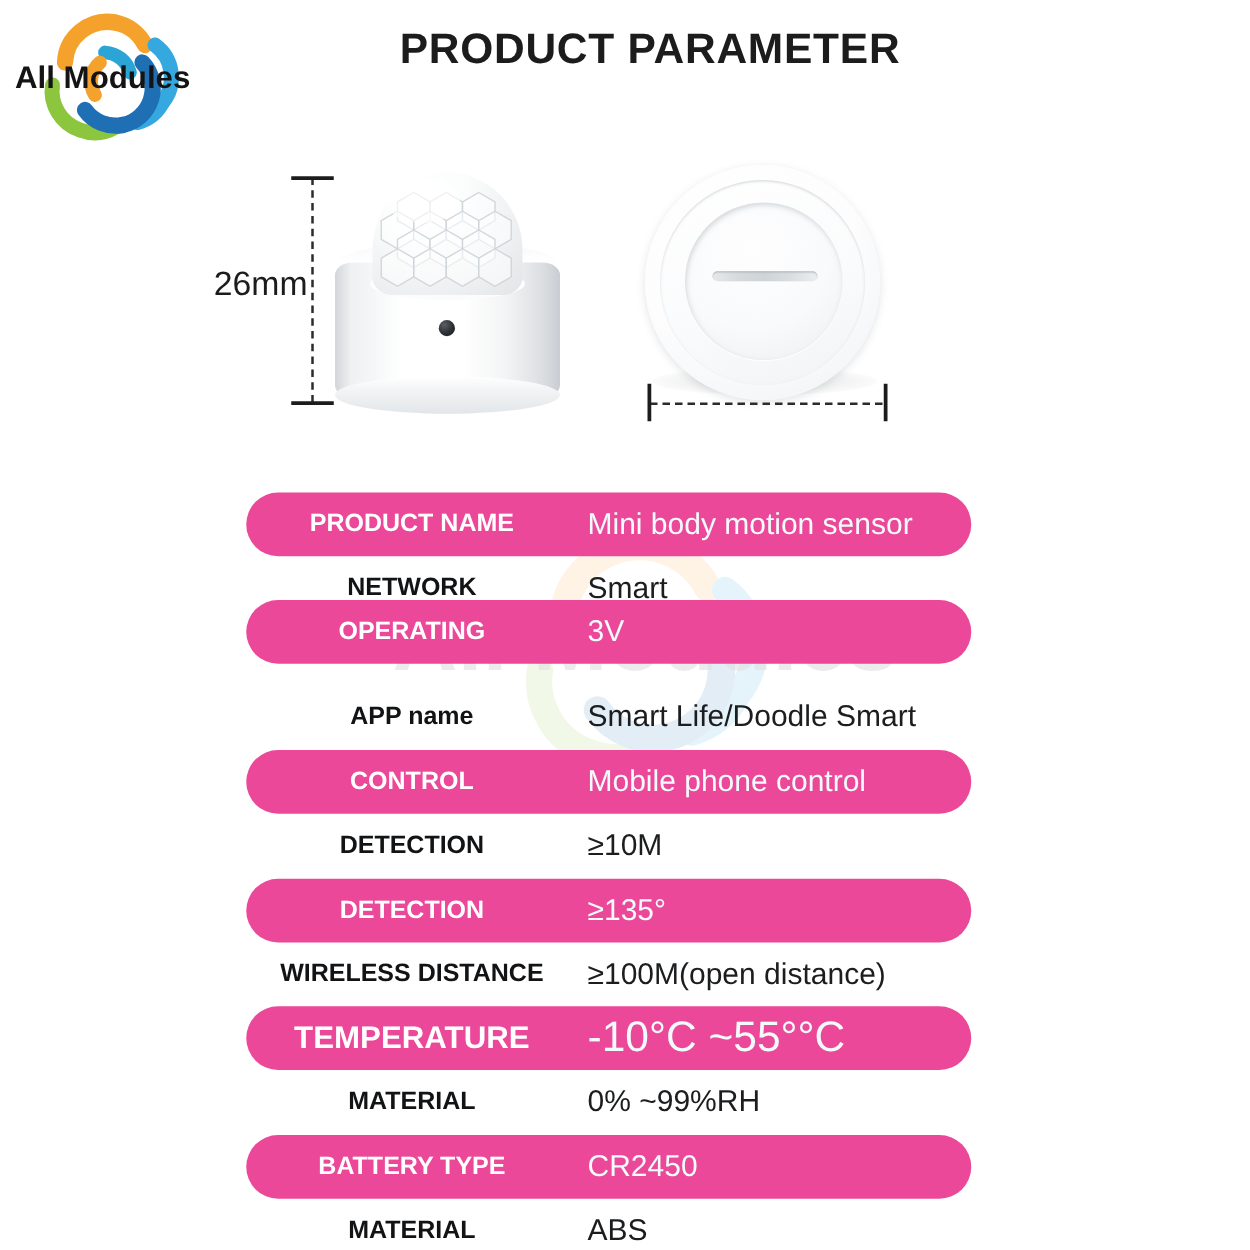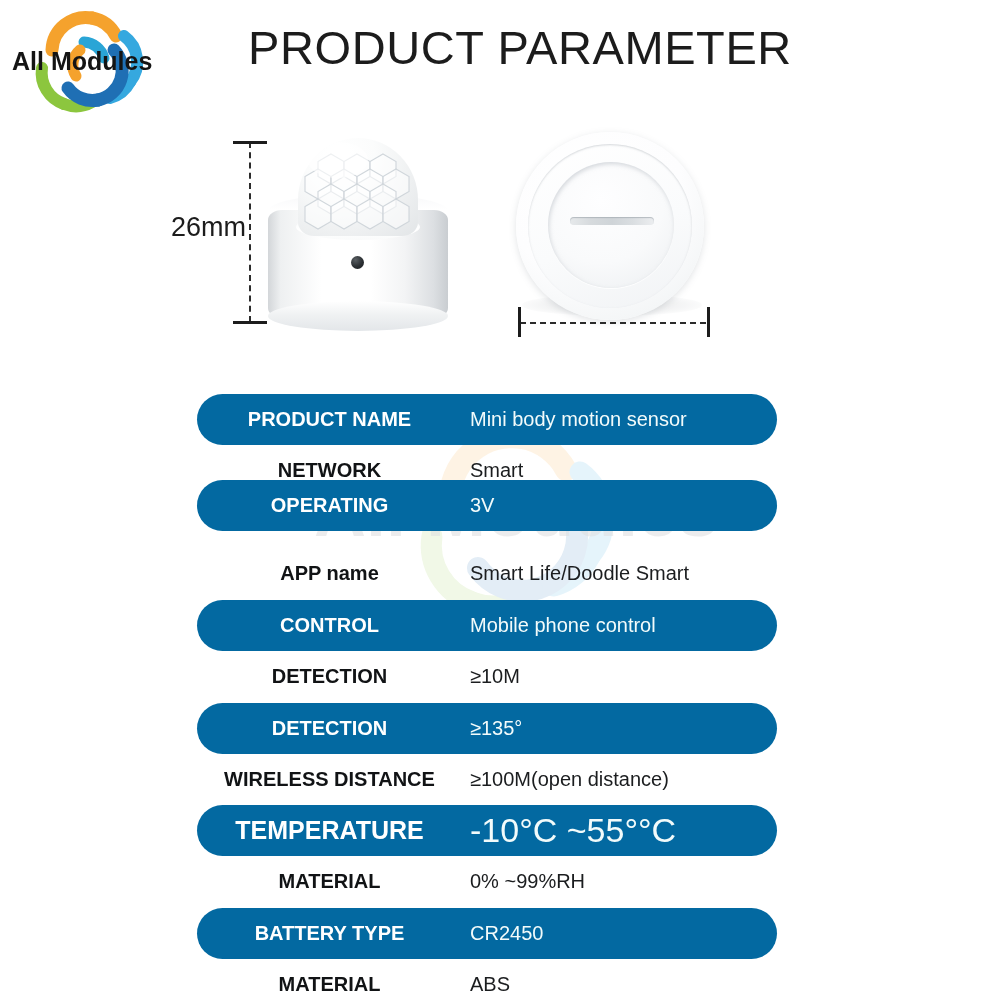--- a/index.html
+++ b/index.html
@@ -12,21 +12,21 @@
   .page { position: relative; width: 1000px; height: 1000px; background: #fff; }
 
   
   .brand { position: absolute; left: 6px; top: 6px; width: 180px; height: 110px; }
   .brand svg { display: block; width: 180px; height: 110px; }
 
   
   .title {
     position: absolute; left: 210px; top: 20px; width: 620px;
     text-align: center;
-    font-size: 47px; font-weight: 400; letter-spacing: 0.6px;
+    font-size: 34px; font-weight: 700; letter-spacing: 0.6px;
     color: #1c1c1c; white-space: nowrap;
   }
 
   
   .products { position: absolute; left: 0; top: 125px; width: 1000px; height: 245px; }
 
   
   .dim-v-line {
     position: absolute; left: 249px; top: 142px; width: 0; height: 180px;
     border-left: 2px dashed #2b2b2b;
@@ -132,31 +132,31 @@
   }
   .watermark svg { width: 420px; height: 210px; display: block; }
 
   
   .spec-table { position: absolute; left: 0; top: 0; width: 1000px; height: 1000px; pointer-events: none; }
   .spec-row {
     position: absolute; left: 197px; width: 580px; height: 51px;
     display: flex; align-items: center;
     pointer-events: auto;
   }
-  .spec-row.band { background: #0369a1; border-radius: 26px; }
+  .spec-row.band { background: #ec4899; border-radius: 26px; }
   .spec-label {
     width: 265px; flex: 0 0 265px;
     text-align: center;
     font-weight: 700; font-size: 20px; color: #111315;
     white-space: nowrap; padding: 0 4px;
   }
   .spec-row.band .spec-label { color: #ffffff; }
   .spec-value {
     flex: 1 1 auto; padding-left: 8px;
-    font-size: 20px; font-weight: 400; color: #1b1d1f;
+    font-size: 24px; font-weight: 400; color: #1b1d1f;
     white-space: nowrap;
   }
   .spec-row.band .spec-value { color: #f2fbfb; }
   
   .spec-row.big .spec-label { font-size: 25px; }
   .spec-row.big .spec-value { font-size: 34px; }
 </style>
 </head>
 <body>
 

